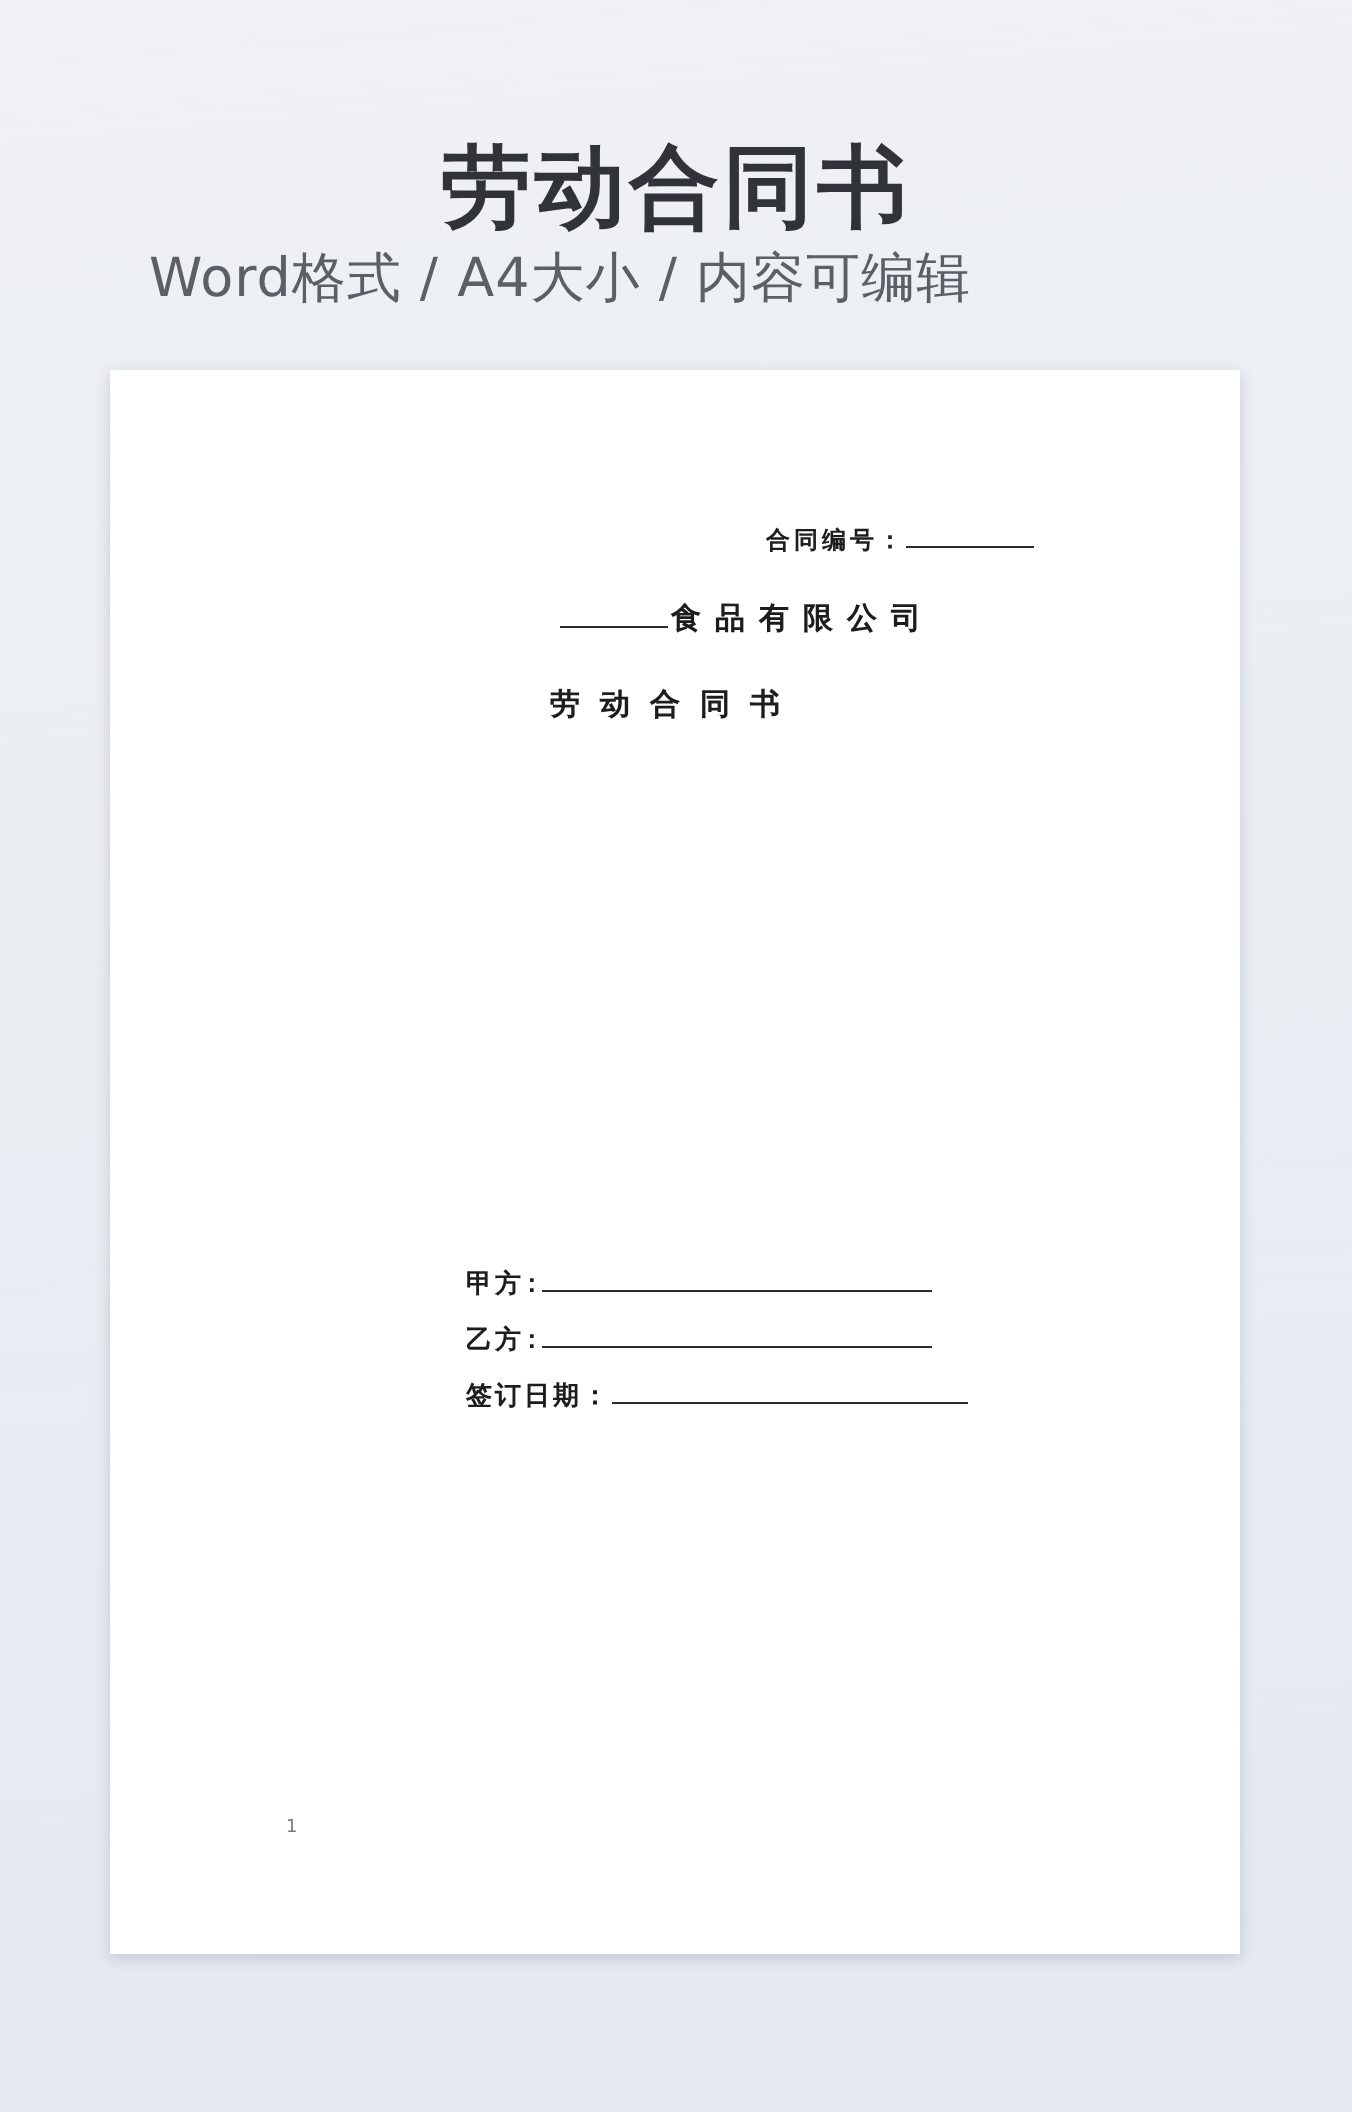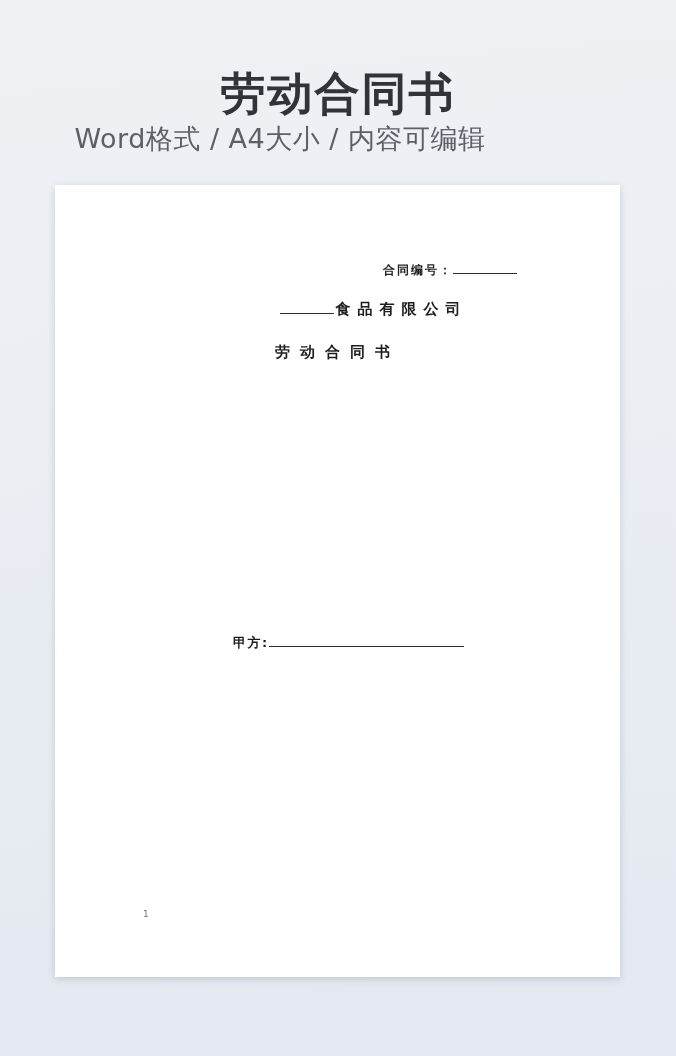--- a/index.html
+++ b/index.html
@@ -72,20 +72,21 @@
     text-align: center;
     font-size: 15px;
     font-weight: 700;
     letter-spacing: 10px;
   }
   .party-block {
     position: absolute;
     left: 178px; top: 444px;
     font-size: 13px;
     font-weight: 700;
+    font-family: Liberation Mono, monospace;
   }
   .party-row {
     height: 28px;
     line-height: 28px;
     white-space: nowrap;
   }
   .party-label { letter-spacing: 1.5px; }
   .blank-party { width: 195px; }
   .blank-date { width: 178px; }
   .page-number {
@@ -115,18 +116,24 @@
     <div class="company-line">
       <span class="blank blank-company"></span><span class="company-text">食品有限公司</span>
     </div>
 
     <div class="doc-title">劳动合同书</div>
 
     <div class="party-block">
       <div class="party-row">
         <span class="party-label">甲方:</span><span class="blank blank-party"></span>
       </div>
+      <div class="party-row">
+        <span class="party-label">乙方:</span><span class="blank blank-party"></span>
+      </div>
+      <div class="party-row">
+        <span class="party-label">签订日期：</span><span class="blank blank-date"></span>
+      </div>
     </div>
 
     <div class="page-number">1</div>
 
   </div>
 </div>
 
 </body></html>

